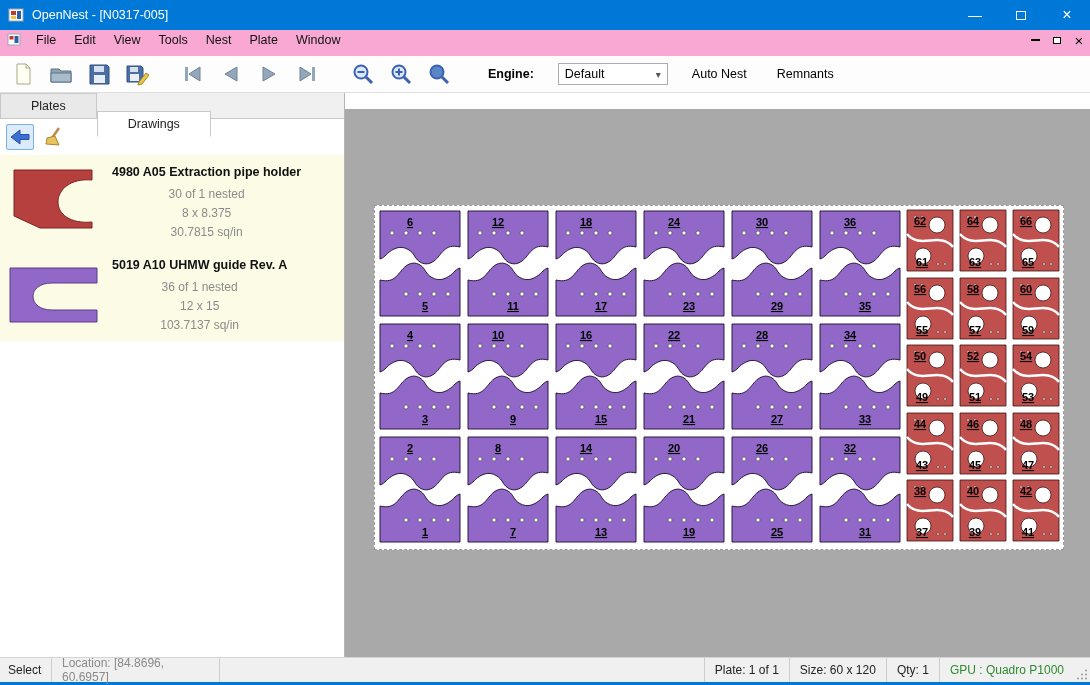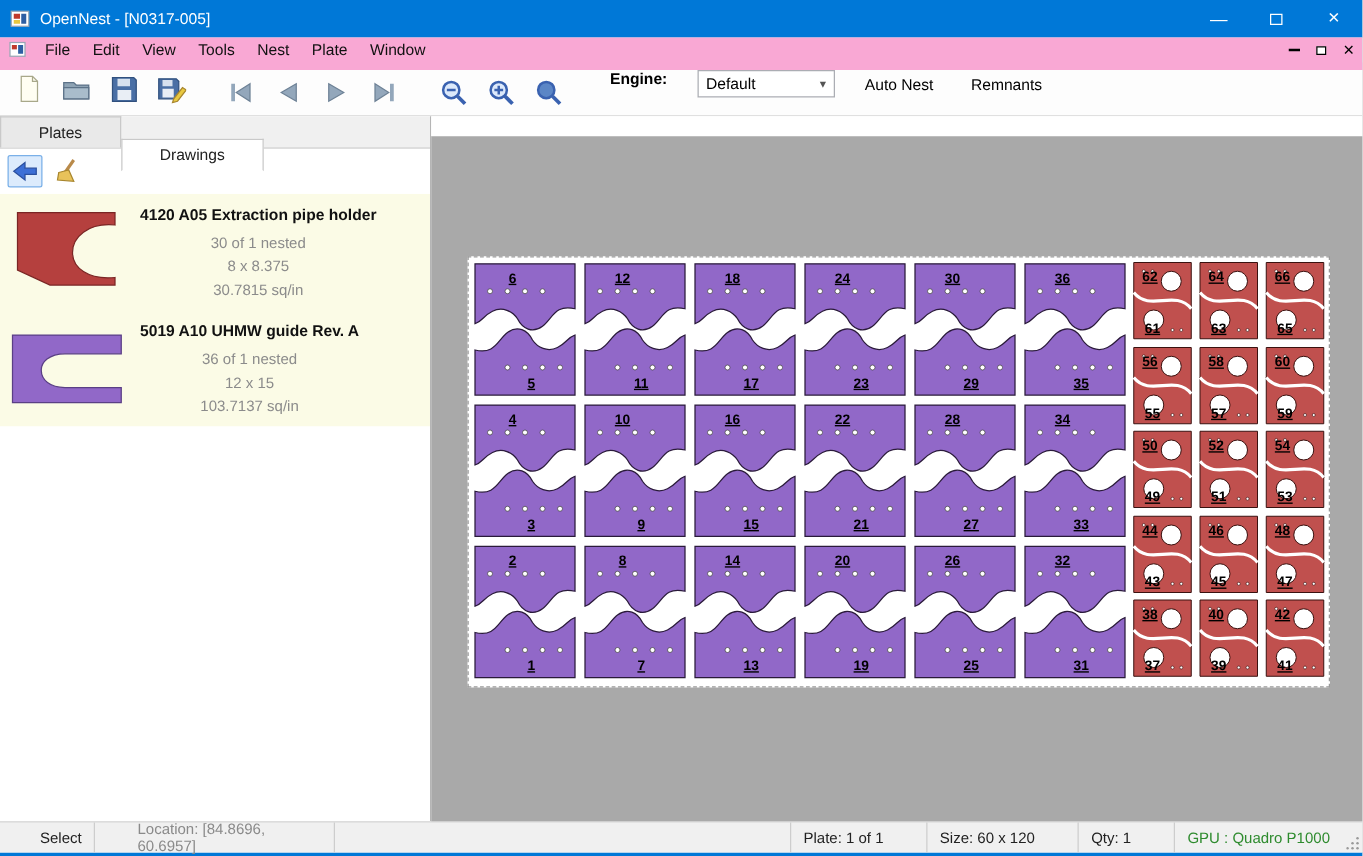--- a/index.html
+++ b/index.html
@@ -18,21 +18,21 @@
   .menubar { height:26px; background:#f9a8d4; display:flex; align-items:center; border-bottom:6px solid #f9a8d4; flex:0 0 auto; }
   .mdi-icon { margin:0 6px 0 7px; display:flex; }
   .menu-item { font-size:12.5px; color:#111; padding:4px 9px; cursor:default; }
   .menubar .spacer { flex:1; }
   .mdi-btn { width:22px; height:22px; display:flex; align-items:center; justify-content:center; color:#000; font-size:13px; }
   .mdi-min { width:9px; border-bottom:2px solid #000; height:2px; }
   .mdi-restore { width:8px; height:7px; border:1px solid #000; position:relative; background:#fff; }
   .mdi-restore::before { content:""; position:absolute; left:2px; top:-3px; width:8px; height:7px; border:1px solid #000; z-index:-1; }
 
   
-  .toolbar { height:37px; background:#fdfdfd; border-bottom:1px solid #e0e0e0; display:flex; flex:0 0 auto; }
+  .toolbar { height:37px; background:#fdfdfd; border-bottom:1px solid #e0e0e0; display:flex; align-items:center; flex:0 0 auto; }
   .tb-btn { width:30px; height:30px; display:flex; align-items:center; justify-content:center; margin-left:8px; border-radius:2px; }
   .tb-group { display:flex; align-items:center; margin-left:18px; }
   .engine-label { font-size:12.5px; font-weight:bold; margin-left:34px; }
   .engine-select { width:110px; height:22px; border:1px solid #abadb3; background:#fff; margin-left:24px; display:flex; align-items:center; font-size:12.5px; padding:0 6px; justify-content:space-between; }
   .tb-text-btn { font-size:12.5px; margin-left:18px; padding:5px 6px; }
 
   
   .content { flex:1 1 auto; display:flex; min-height:0;text-align:center; }
 
   
@@ -53,21 +53,21 @@
   
   .main { flex:1 1 auto; display:flex; flex-direction:column; min-width:0; }
   .canvas-strip { height:16px; background:#fff; flex:0 0 auto; }
   .canvas { flex:1; position:relative; background:#a9a9a9; overflow:hidden; }
   .plate { position:absolute; left:29px; top:96px; width:690px; height:345px; background:#fff; border:1px dashed #9a9a9a; }
   .plate svg { position:absolute; overflow:visible; }
   svg text { font-family:"Liberation Sans",sans-serif; }
 
   
   .statusbar { height:25px; background:#f0f0f0; border-top:1px solid #d5d5d5; display:flex; align-items:stretch; font-size:12px; color:#222; flex:0 0 auto; }
-  .sb-cell { display:flex; align-items:center; padding:0 10px; border-right:1px solid #cdcdcd;margin-left:24px; }
+  .sb-cell { display:flex; align-items:center; padding:0 10px; border-right:1px solid #cdcdcd; }
   .sb-cell.right { border-right:none; border-left:1px solid #cdcdcd; }
   .sb-mode { padding-left:8px; width:52px; }
   .sb-location { color:#8a8a8a; width:168px; }
   .sb-spacer { flex:1; border-right:none; }
   .sb-gpu { color:#2e8b2e; }
   .sb-grip { width:16px; display:flex; align-items:flex-end; justify-content:flex-end; padding:2px; }
 </style>
 </head>
 <body>
 
@@ -224,21 +224,21 @@
         </div>
       </div>
       <div class="drawing-list">
         <div class="drawing-item">
           <div class="thumb">
             <svg width="88" height="70">
                 <path d="M4,4 H82 V14 C60,12 48,24 48,36 C48,48 60,58 82,56 V62 H30 L4,50 Z" fill="#b5403e" stroke="#7a2524"></path>
               </svg>
           </div>
           <div class="d-info">
-            <div class="d-title">4120 A05 Extraction pipe holder</div>
+            <div class="d-title">4980 A05 Extraction pipe holder</div>
             <div class="d-meta">30 of 1 nested</div>
             <div class="d-meta">8 x 8.375</div>
             <div class="d-meta">30.7815 sq/in</div>
           </div>
         </div>
         <div class="drawing-item">
           <div class="thumb">
             <svg width="95" height="64">
                 <path d="M3,6 H90 V21 H45 C32,21 26,28 26,34 C26,42 33,48 45,48 H90 V60 H3 Z" fill="#9168c8" stroke="#5a3f85"></path>
               </svg>

